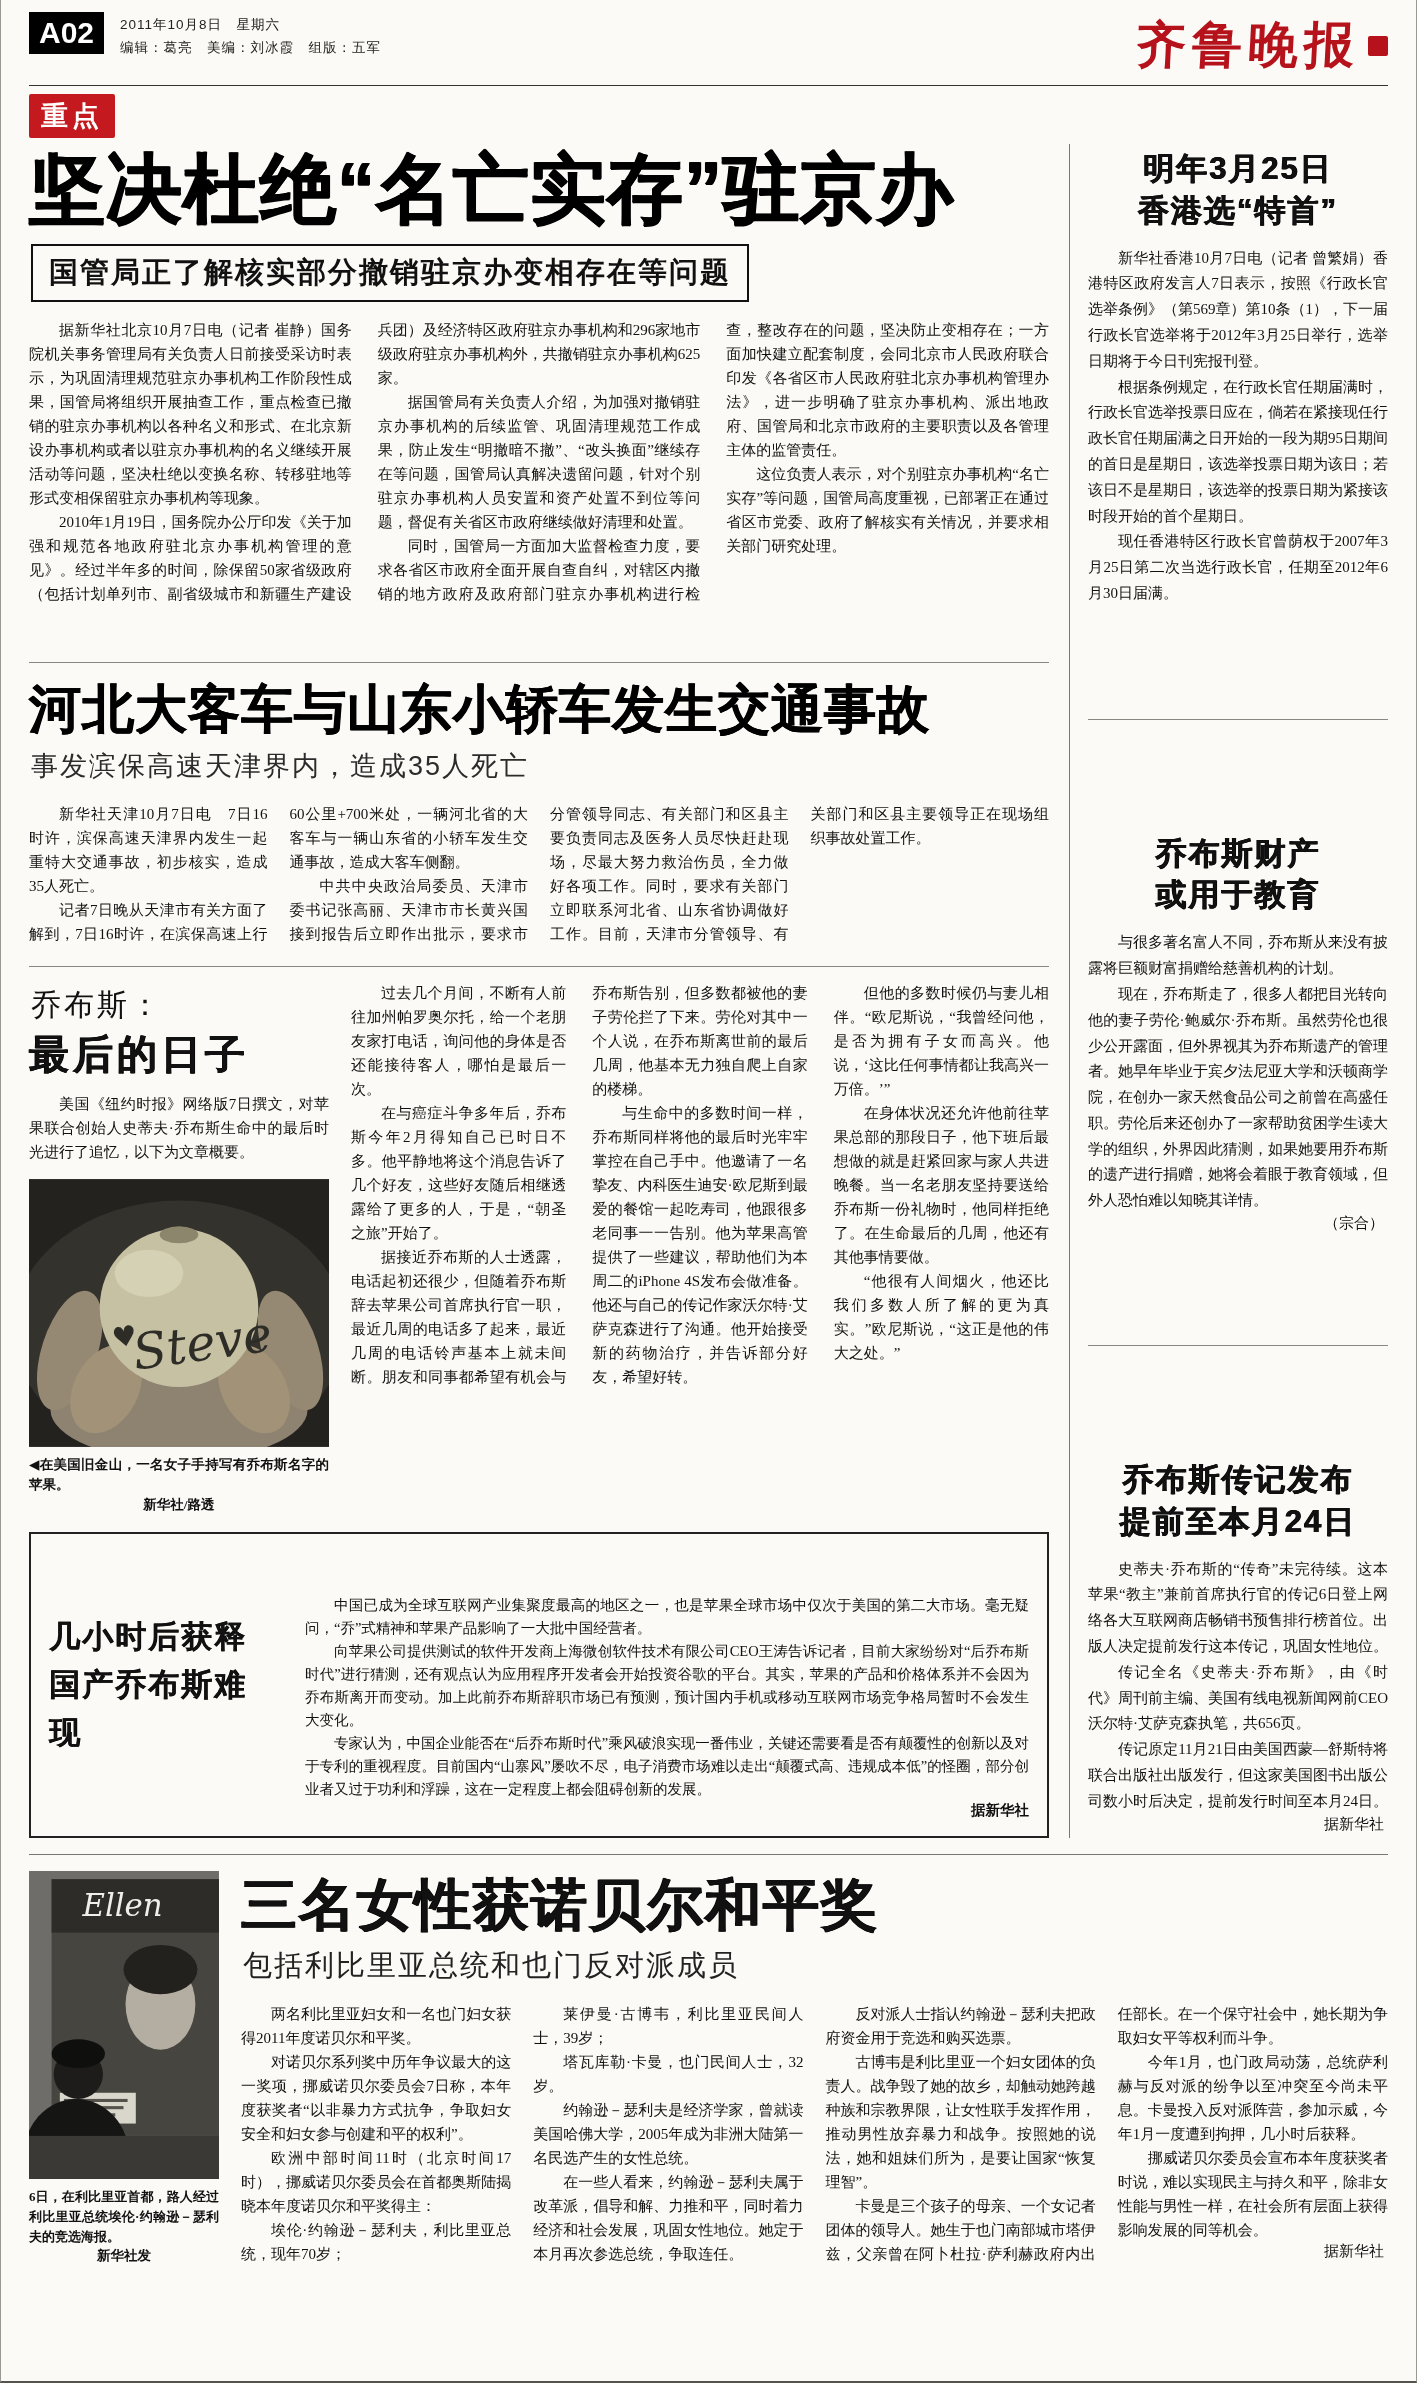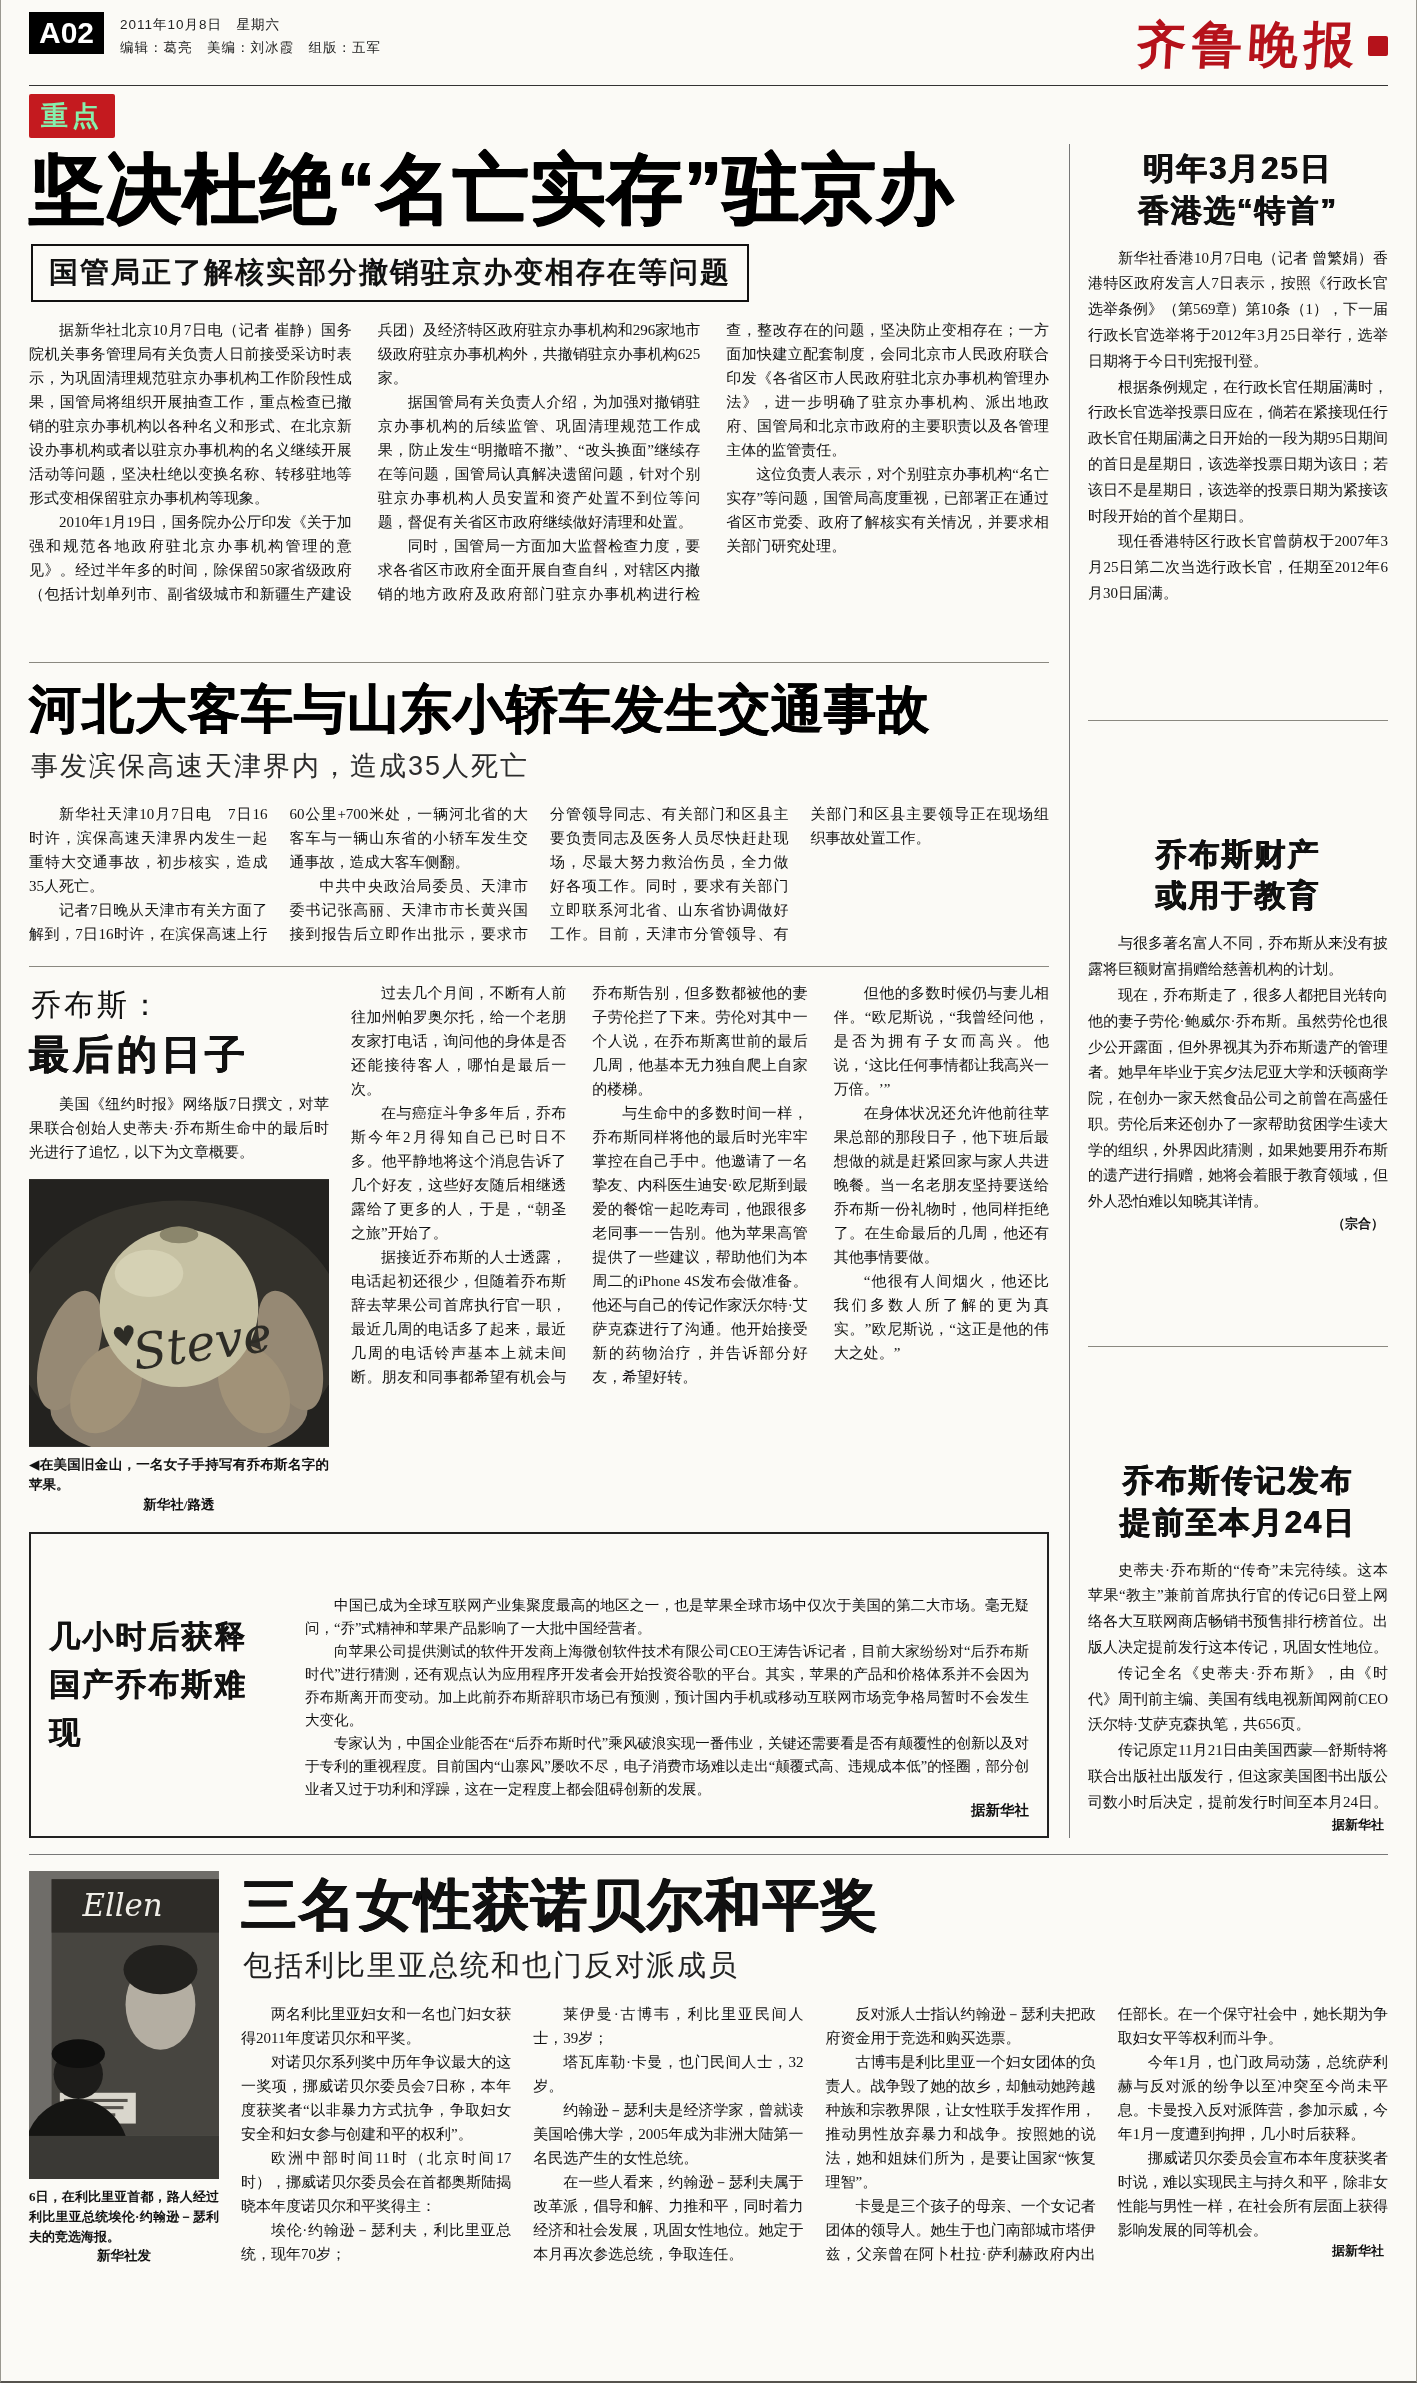--- a/index.html
+++ b/index.html
@@ -17,29 +17,29 @@
   .page-no { background:#000; color:#fff; font-family:"Liberation Sans",sans-serif;
     font-weight:bold; font-size:30px; padding:3px 10px; line-height:1.2; }
   .header-meta { font-family:"Liberation Sans",sans-serif; font-size:13.5px; color:#222;
     line-height:1.7; padding-top:2px; letter-spacing:1px; }
   .masthead-wrap { margin-left:auto; display:flex; align-items:center; gap:8px; }
   .masthead { color:#b5121b; font-size:50px; font-weight:900; letter-spacing:6px;
     font-family:"DejaVu Serif","Liberation Serif",serif; transform:skewX(-3deg); }
   .masthead-seal { width:20px; height:20px; background:#b5121b; border-radius:2px; }
   .header-rule { border-top:1.5px solid #333; margin-top:6px; }
   .section-row { padding:8px 0 6px 0; }
-  .section-label { display:inline-block; background:#c41a1f; color:#86efac;
+  .section-label { display:inline-block; background:#c41a1f; color:#ffffff;
     font-family:"Liberation Sans",sans-serif; font-weight:bold; font-size:27px;
     padding:4px 12px; letter-spacing:4px; border-radius:2px; }
   
   .body-text p { text-indent:2em; text-align:justify; font-size:15px; line-height:1.6; }
   .cols-3 { column-count:3; column-gap:26px; }
   .cols-4 { column-count:4; column-gap:22px; }
   .h-divider { border-top:1px solid #8a8880; margin:14px 0; }
-  .credit-line { text-align:right; font-weight:bold; font-size:13px; padding-right:4px; }
+  .credit-line { text-align:right; font-weight:normal; font-size:15px; padding-right:4px; }
   
   .content-grid { display:flex; }
   .main-col { width:1040px; padding-right:20px; }
   .sidebar { flex:1; border-left:1px solid #777; padding-left:18px;
     display:flex; flex-direction:column; justify-content:space-between; }
   
   .lead-headline { font-family:"Liberation Sans",sans-serif; font-weight:900;
     font-size:76px; letter-spacing:1px; line-height:1.18; color:#000;
     text-shadow:0.7px 0 0 #000,-0.7px 0 0 #000,0 0.5px 0 #000; white-space:nowrap; }
   .lead-subhead-box { display:inline-block; border:2.5px solid #111; font-family:"Liberation Sans",sans-serif;

